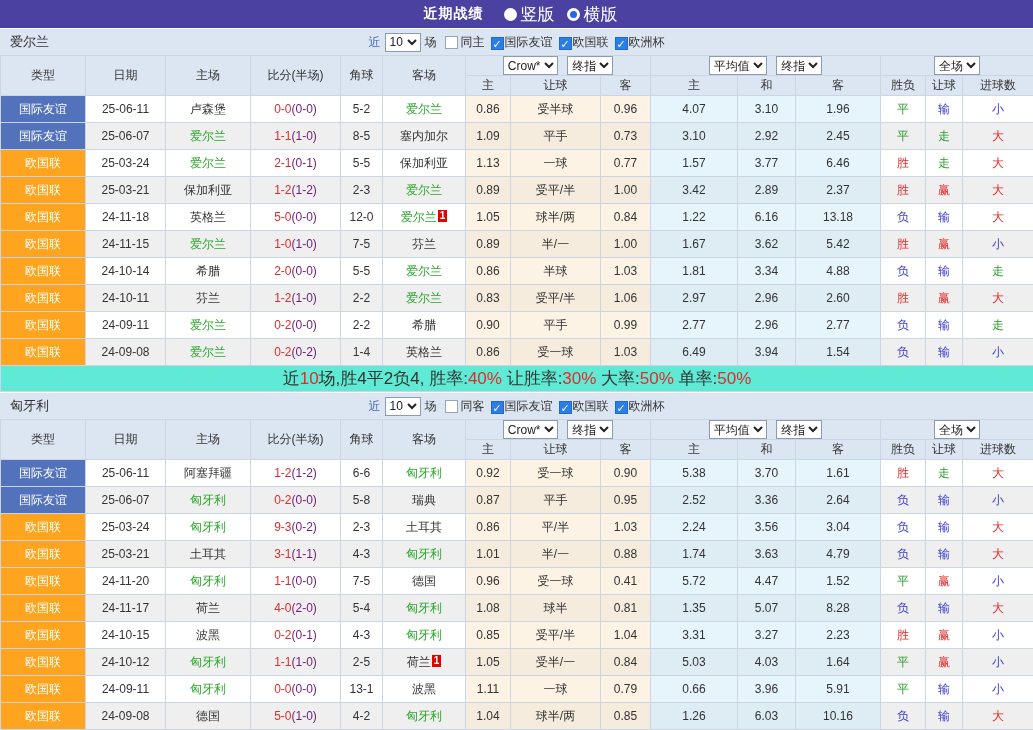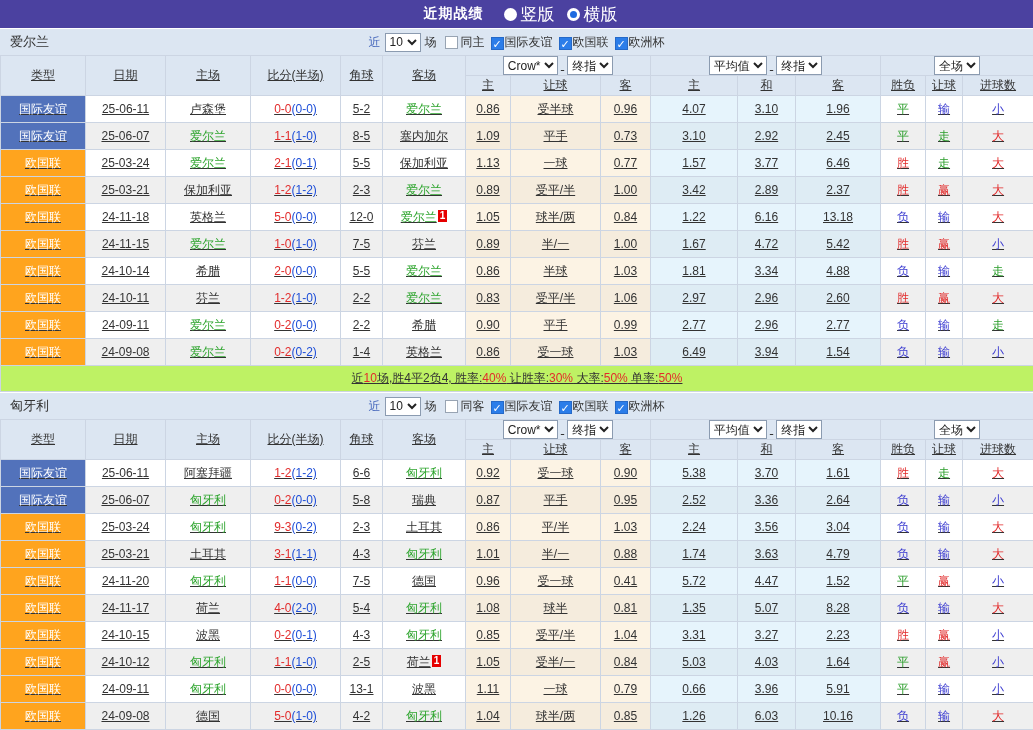--- a/index.html
+++ b/index.html
@@ -20,40 +20,40 @@
   .filters{margin:0 auto;display:flex;align-items:center;}
   .near-label{color:#4466bb;margin-right:4px;}
   .games-label{margin-left:4px;}
   select{font-size:12px;height:19px;border:1px solid #8b9bb0;background:#fff;color:#222;vertical-align:middle;}
   .cb{width:13px;height:13px;border:1px solid #98a4b3;background:#fff;display:inline-block;vertical-align:-2px;margin:0 3px 0 8px;box-sizing:border-box;}
   .cb.on{background:#2b7de9;border-color:#2569c8;color:#fff;font-size:11px;line-height:12px;text-align:center;}
   .cb.on::after{content:"\2713";}
   .comps .cb{margin:0 1px 0 6px;}
 
   
-  table{border-collapse:collapse;table-layout:fixed;width:1033px;text-decoration:underline;}
+  table{border-collapse:collapse;table-layout:fixed;width:1033px;}
   th,td{border:1px solid #ccd5e3;text-align:center;font-weight:normal;padding:0;overflow:hidden;white-space:nowrap;font-size:12px;}
   thead th{background:#dce6f2;height:19px;color:#333;}
   thead th.grp select{margin:0 3px;}
   tbody td{height:26px;color:#333;}
   tbody tr:nth-child(even){background:#efefef;}
   td.od1{background:rgba(250,233,206,.55);}
   td.od2{background:rgba(206,233,250,.5);}
   td.league{color:#fff;}
   td.league.blue{background:#5272bb;}
   td.league.orange{background:#ffa41e;}
   td.team span.nm{color:#333;}
   td.team.hl span.nm{color:#2fa52f;}
   .rc{display:inline-block;background:#e60000;color:#fff;font-size:10px;font-weight:bold;line-height:12px;padding:0 2px;margin-left:1px;vertical-align:2px;}
   .score .ft{color:#e22b2b;margin-top:22px;}
-  .score .ht{color:#1d4ed8;}
+  .score .ht{color:#701a75;}
   td.res.r{color:#e22b2b;}
   td.res.b{color:#3a3ad0;}
   td.res.g{color:#2b9e2b;}
-  tfoot td.summary{height:25px;background:#bef264;font-size:12px;}
+  tfoot td.summary{height:25px;background:#5eead4;font-size:17px;}
   tfoot td.summary .red{color:#e22b2b;}
 </style>
 </head>
 <body>
 
 <div class="page">
 
   <div class="titlebar">
     <span class="title">近期战绩</span>
     <span class="radio-group">
@@ -216,21 +216,21 @@
             <td class="league orange">欧国联</td>
             <td class="date">24-11-15</td>
             <td class="team hl"><span class="nm">爱尔兰</span></td>
             <td class="score"><span class="ft">1-0</span><span class="ht">(1-0)</span></td>
             <td class="corner">7-5</td>
             <td class="team"><span class="nm">芬兰</span></td>
             <td class="od1">0.89</td>
             <td class="od1">半/一</td>
             <td class="od1">1.00</td>
             <td class="od2">1.67</td>
-            <td class="od2">4.72</td>
+            <td class="od2">3.62</td>
             <td class="od2">5.42</td>
             <td class="res r">胜</td>
             <td class="res r">赢</td>
             <td class="res b">小</td>
           </tr>
           <tr>
             <td class="league orange">欧国联</td>
             <td class="date">24-10-14</td>
             <td class="team"><span class="nm">希腊</span></td>
             <td class="score"><span class="ft">2-0</span><span class="ht">(0-0)</span></td>

